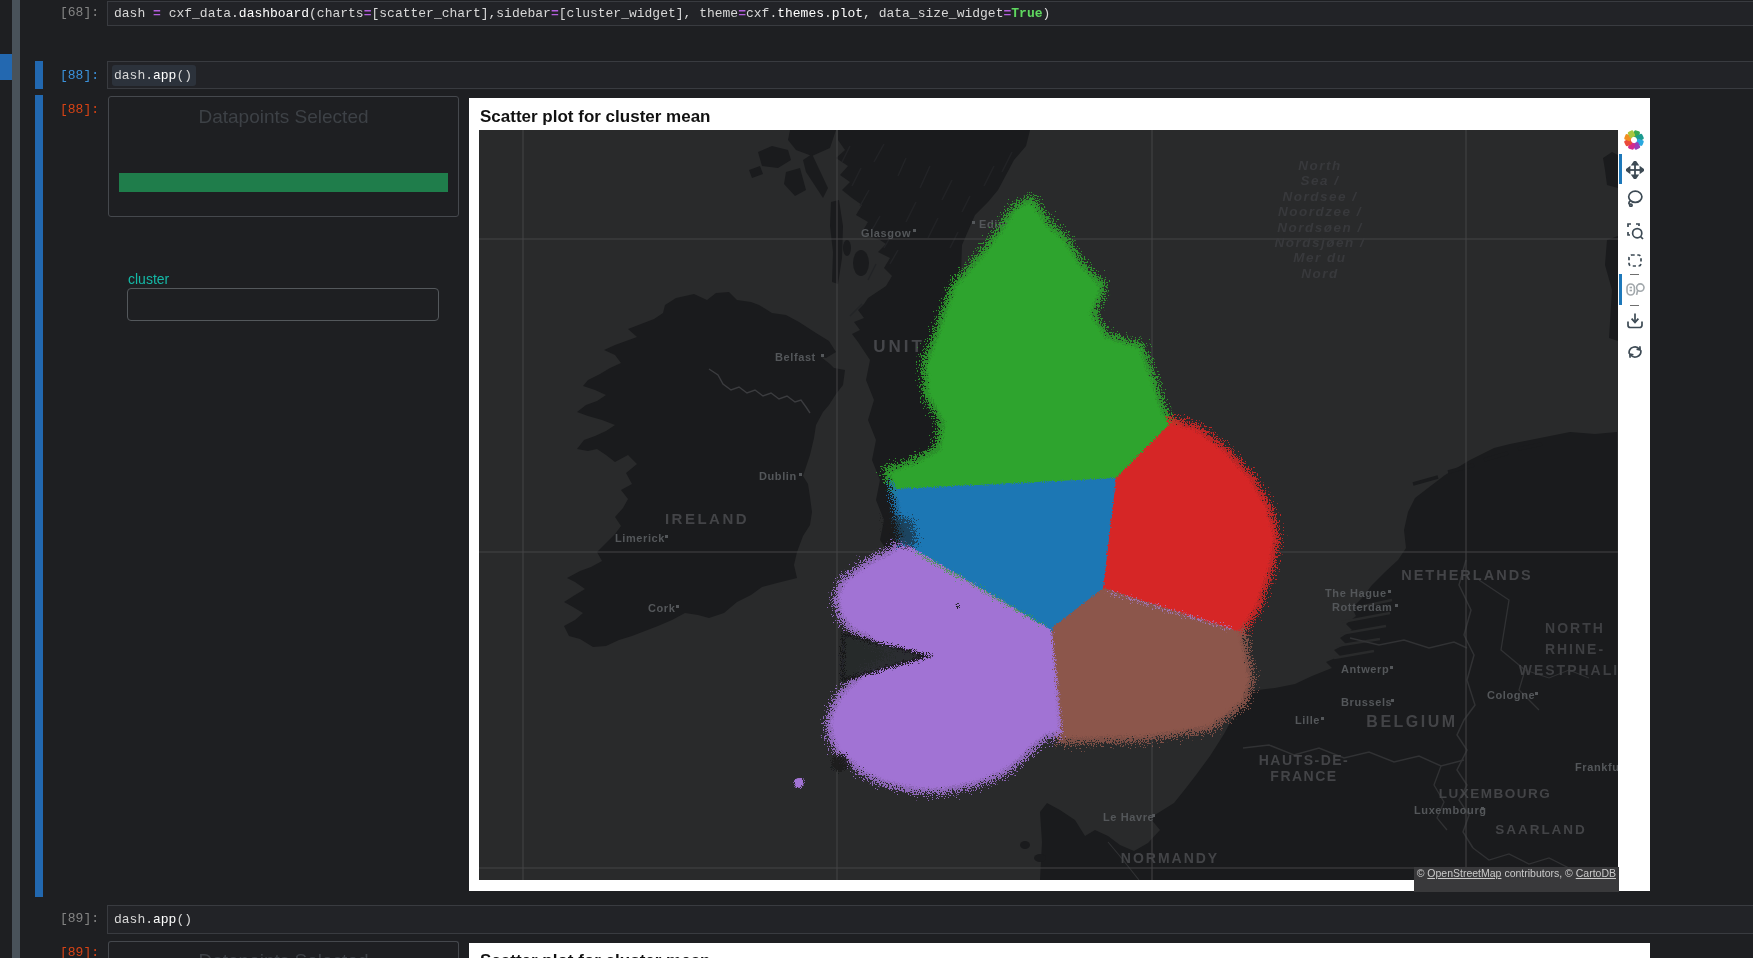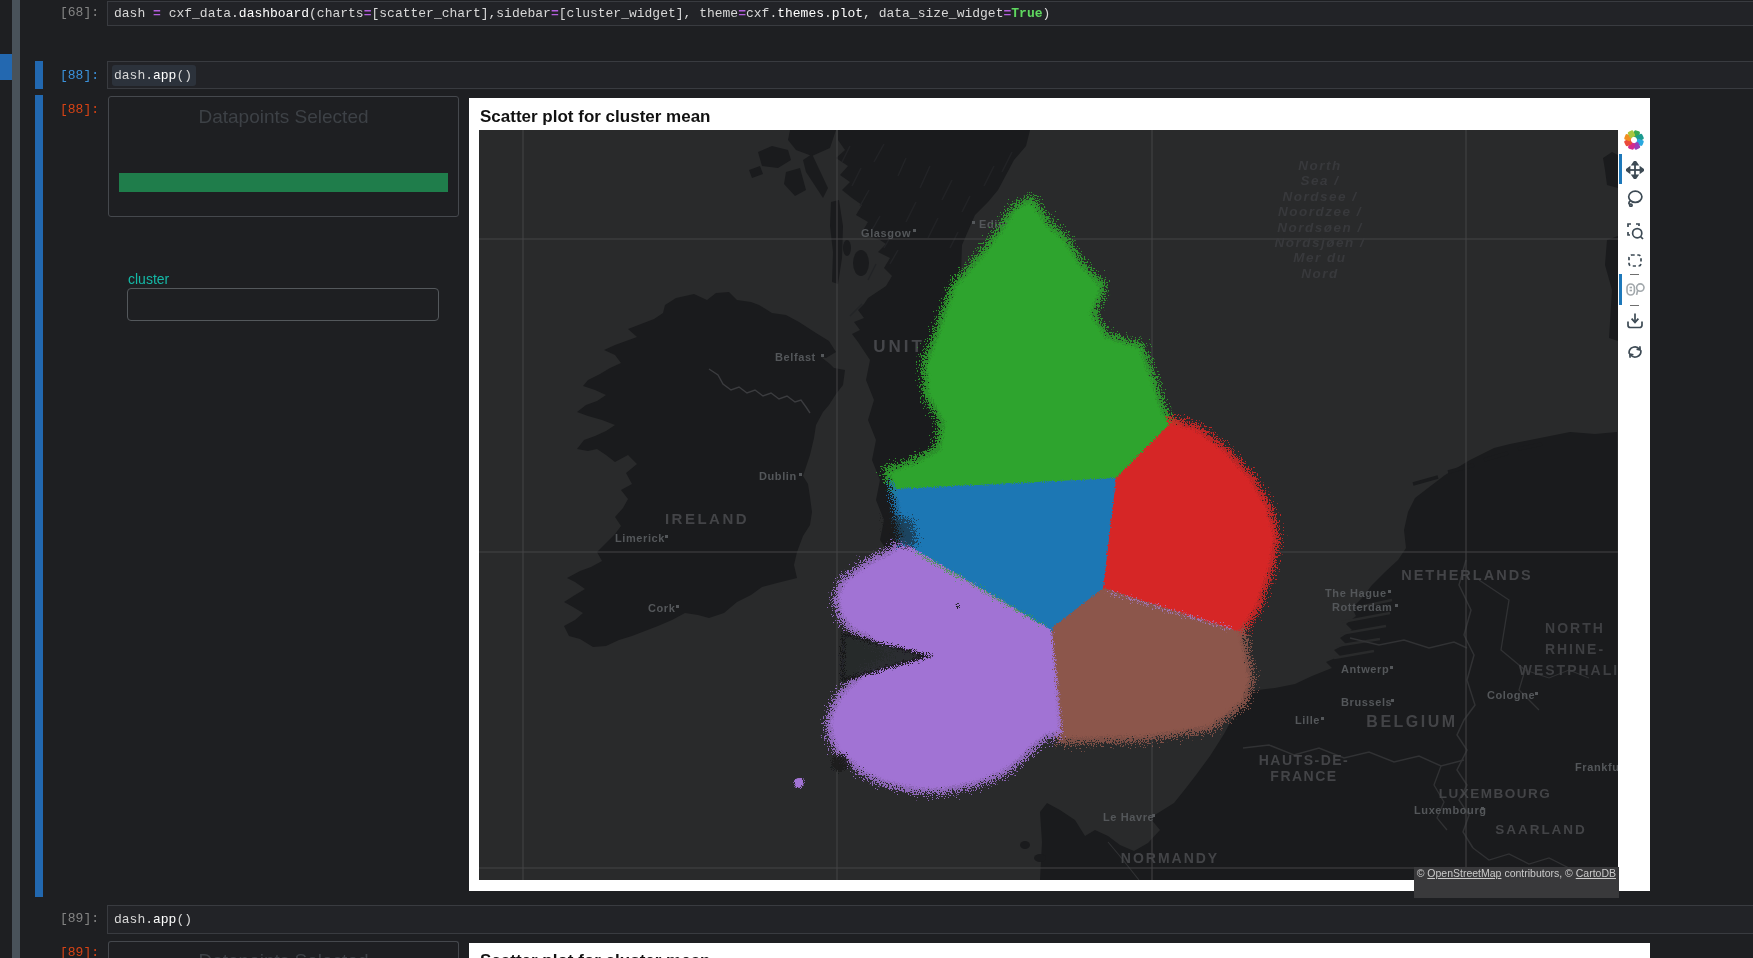--- a/index.html
+++ b/index.html
@@ -256,21 +256,21 @@
     </svg>
     <svg class="abs" style="left:1158px;top:247px;" width="16" height="14" viewBox="0 0 16 14">
       <g stroke="#3d4a54" stroke-width="1.7" fill="none">
         <path d="M2.3,8.8 A5.4,5.4 0 0 1 6,2.2 A5.6,5.6 0 0 1 12.5,4.4"></path>
         <path d="M13.7,5.2 A5.4,5.4 0 0 1 10,11.8 A5.6,5.6 0 0 1 3.5,9.6"></path>
         <path d="M12.9,1.2 L13.1,4.9 L9.6,4.2" fill="none"></path>
         <path d="M3.1,12.8 L2.9,9.1 L6.4,9.8" fill="none"></path>
       </g>
     </svg>
 
-    <div class="abs" style="right:31px;top:769px;height:31px;background:#39393b;color:#c9c9c9;font-size:10.5px;line-height:13px;white-space:nowrap;padding:0 3px;">© <u>OpenStreetMap</u> contributors, © <u>CartoDB</u></div>
+    <div class="abs" style="right:31px;top:769px;height:25px;background:#39393b;color:#c9c9c9;font-size:10.5px;line-height:13px;white-space:nowrap;padding:0 3px;">© <u>OpenStreetMap</u> contributors, © <u>CartoDB</u></div>
   </div>
 
   <div class="prompt" style="left:7px;top:911px;">[89]:</div>
   <div class="inbox" style="top:905px;height:29px;">
     <div class="code" style="top:6px;">dash.<span class="prop">app</span>()</div>
   </div>
   <div class="prompt" style="left:7px;top:945px;color:#d84315;">[89]:</div>
   <div class="abs" style="left:108px;top:941px;width:351px;height:17px;border:1px solid #45484d;border-top-left-radius:3px;border-top-right-radius:3px;border-bottom:none;">
     <div class="abs" style="left:0;top:8px;width:349px;text-align:center;font-size:19px;color:#3d4146;">Datapoints Selected</div>
   </div>

